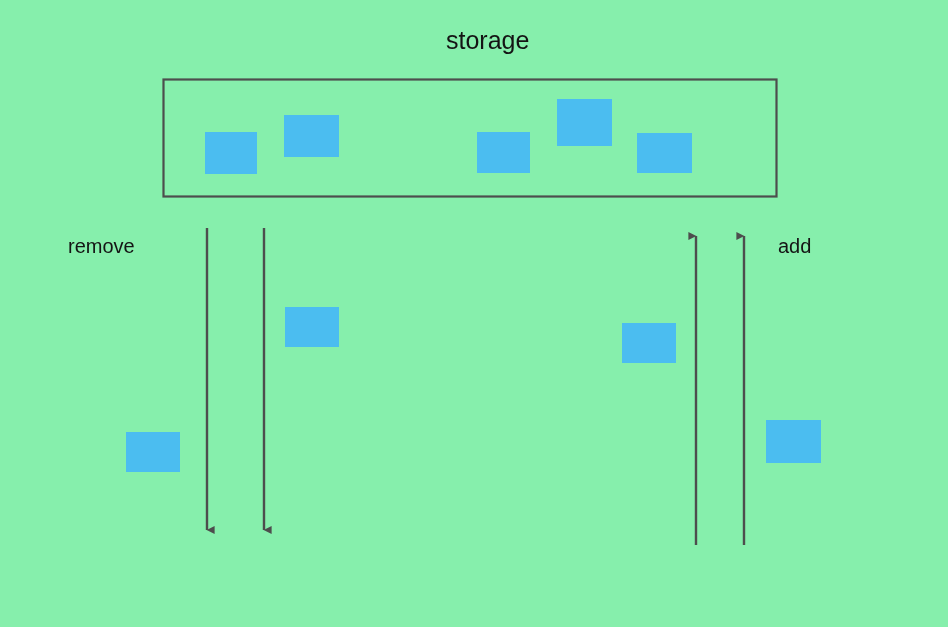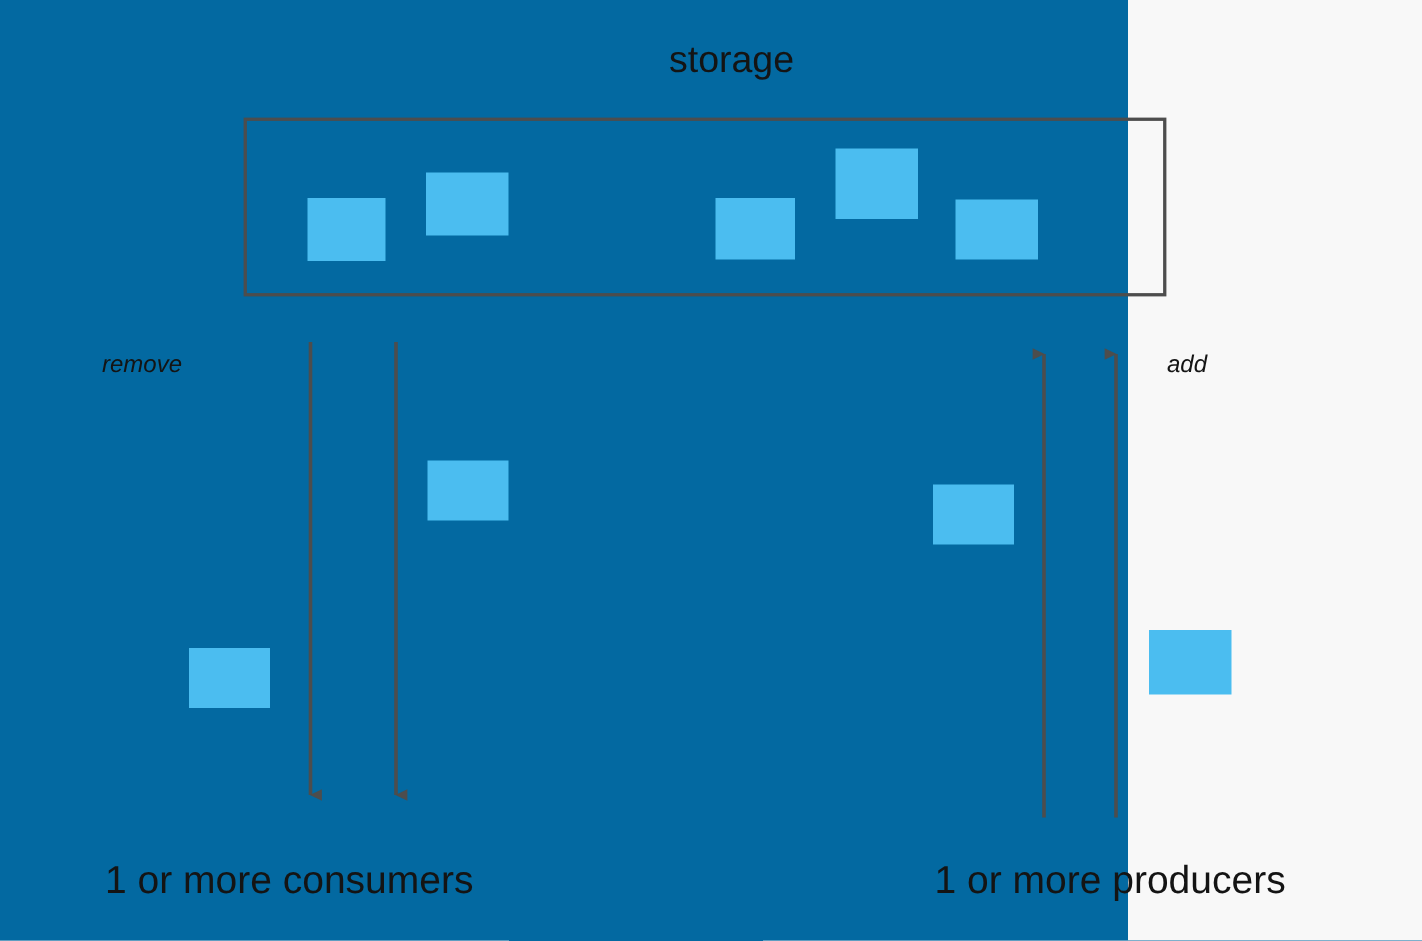--- a/index.html
+++ b/index.html
@@ -9,44 +9,43 @@
   }
   body {
     width: 948px;
     height: 627px;
     background: #f8f8f8;
     font-family: "Liberation Sans", sans-serif;
     overflow: hidden;
   }
   #diagram {
     position: relative;
-    width: 752px;
+    width: 948px;
     height: 627px;
-    background: #0369a1;
+    background: #86efac;
   }
   .svg-layer {
     position: absolute;
     left: 0;
     top: 0;
     width: 948px;
     height: 627px;
   }
   .label {
     position: absolute;
     color: #141414;
     white-space: nowrap;
     line-height: 1;
   }
   .title-label {
     font-size: 25px;
     font-style: normal;
   }
   .flow-label {
-    font-size: 16px;
-    font-style: italic;
+    font-size: 20px;
   }
   .actor-label {
     font-size: 26px;
     font-style: normal;
   }
   .item {
     position: absolute;
     background: #4BBDF0;
   }
 </style>
@@ -84,16 +83,14 @@
 
   <div class="item" style="left:285px; top:307px; width:54px; height:40px;"></div>
   <div class="item" style="left:126px; top:432px; width:54px; height:40px;"></div>
 
   <div class="item" style="left:622px; top:323px; width:54px; height:40px;"></div>
   <div class="item" style="left:766px; top:420px; width:55px; height:43px;"></div>
 
   <div class="label flow-label" style="left:68px; top:236px;">remove</div>
   <div class="label flow-label" style="left:778px; top:236px;">add</div>
 
-  <div class="label actor-label" style="left:70px; top:573px;">1 or more consumers</div>
-  <div class="label actor-label" style="left:623px; top:573px;">1 or more producers</div>
 
 </div>
 
 </body></html>

